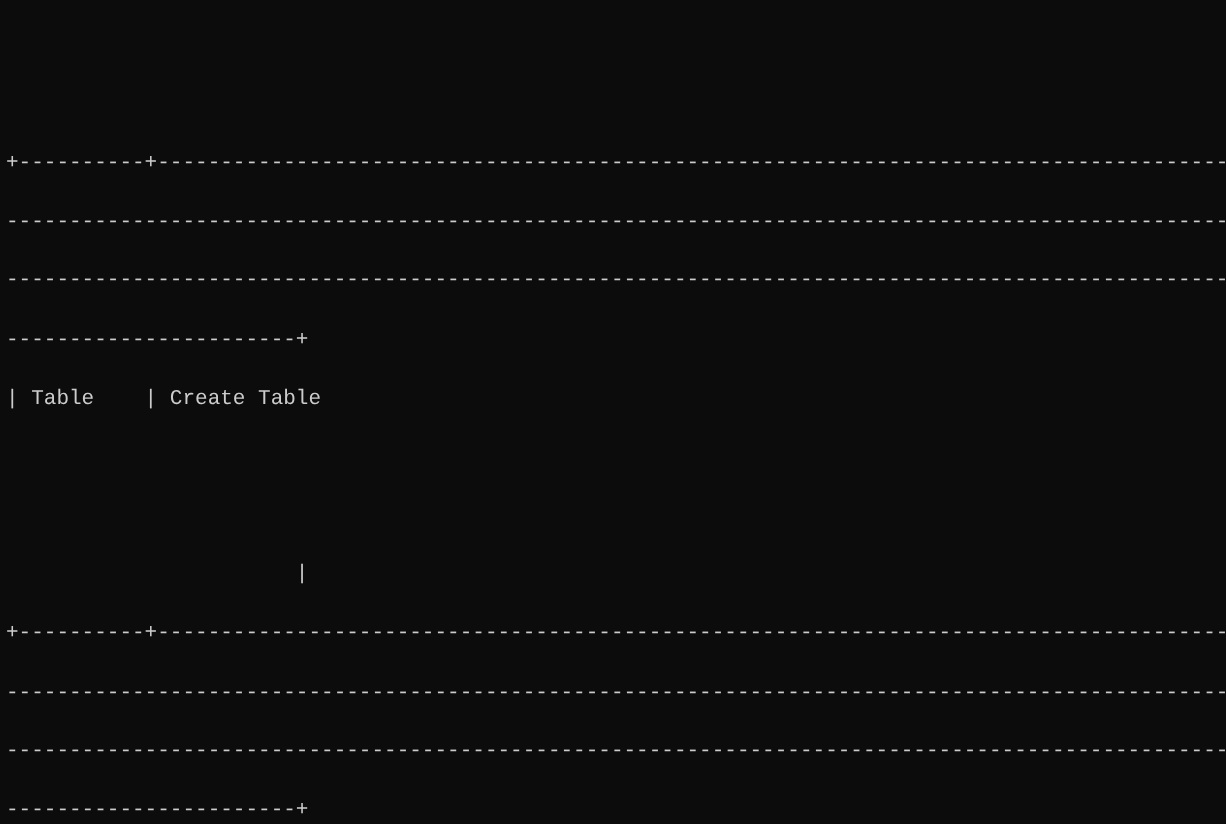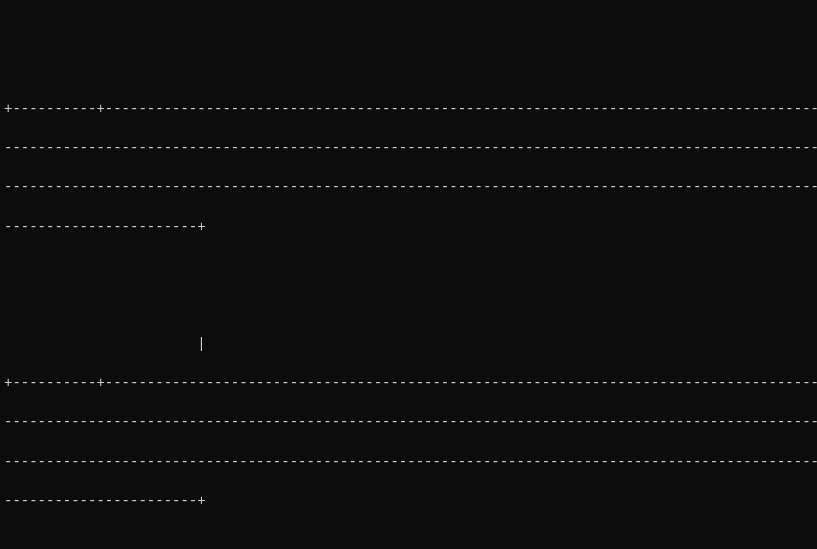--- a/index.html
+++ b/index.html
@@ -29,20 +29,21 @@
 </head>
 <body>
 
 
 
 <div class="terminal">
 <span class="line">+----------+---------------------------------------------------------------------------------------------------</span>
 <span class="line">----------------------------------------------------------------------------------------------------------------</span>
 <span class="line">----------------------------------------------------------------------------------------------------------------</span>
 <span class="line">-----------------------+</span>
+<span class="line">| Table    | Create Table</span>
 <span class="line"> </span>
 <span class="line"> </span>
 <span class="line">                       |</span>
 <span class="line">+----------+---------------------------------------------------------------------------------------------------</span>
 <span class="line">----------------------------------------------------------------------------------------------------------------</span>
 <span class="line">----------------------------------------------------------------------------------------------------------------</span>
 <span class="line">-----------------------+</span>
 
 
 

